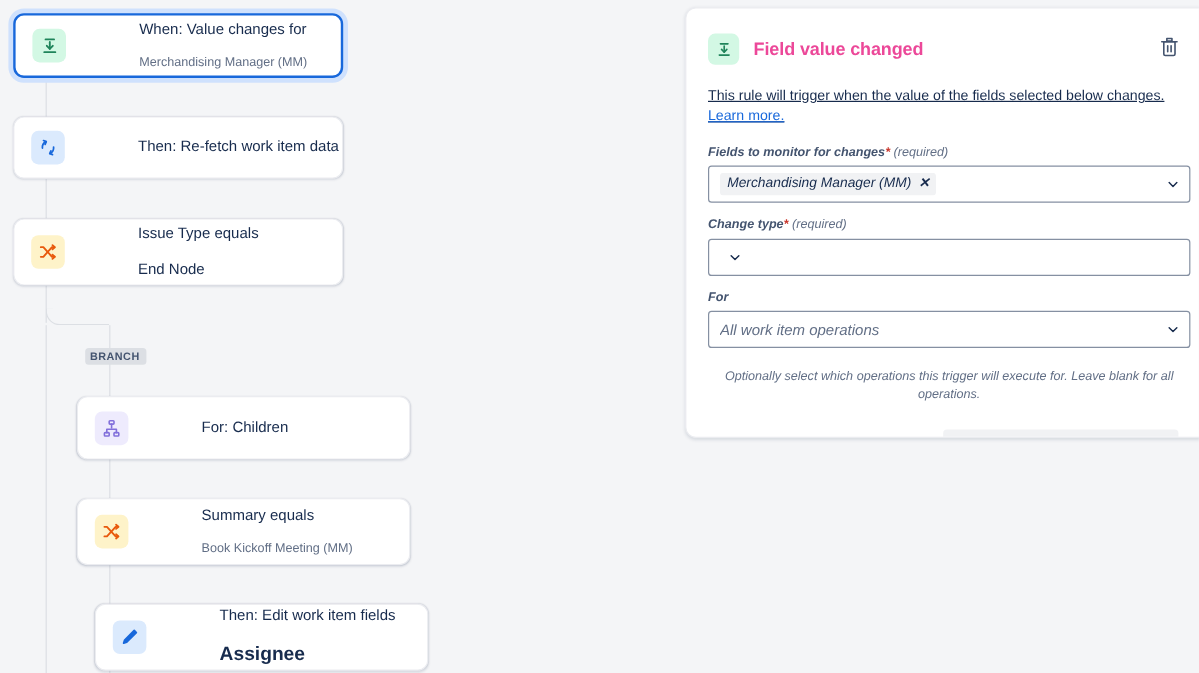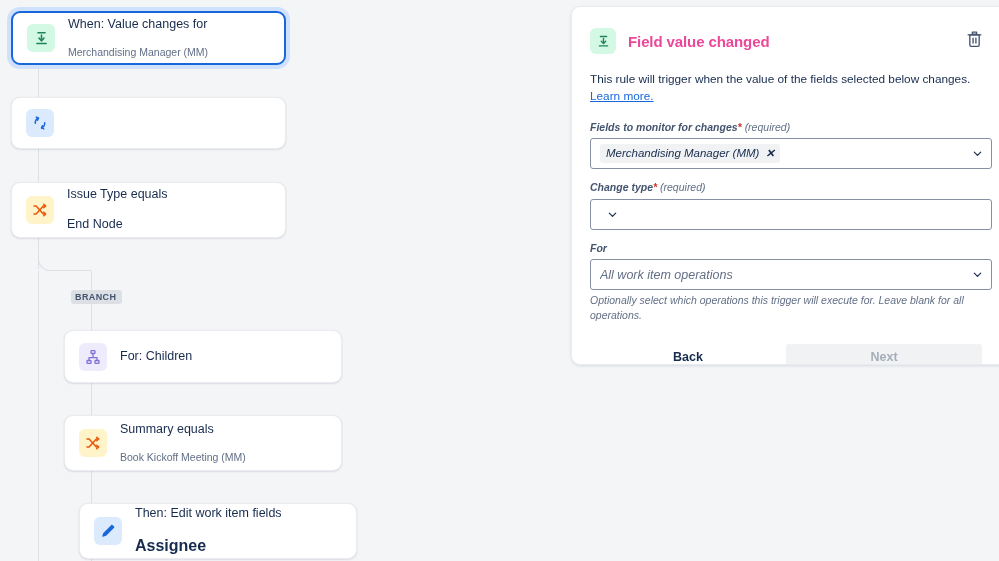--- a/index.html
+++ b/index.html
@@ -75,21 +75,21 @@
     flex: 0 0 28px;
     display: flex;
     align-items: center;
     justify-content: center;
   }
   .ic-green  { background: #d3f8e4; }
   .ic-blue   { background: #dbeafd; }
   .ic-amber  { background: #fef3c9; }
   .ic-purple { background: #eeebfd; }
 
-  .node-text { display: flex; flex-direction: column; gap: 14px; min-width: 0; }
+  .node-text { display: flex; flex-direction: column; gap: 14px; min-width: 0; margin-left: 48px; }
   .node-title {
     font-size: 12.5px;
     color: #172b4d;
     line-height: 1.25;
     white-space: nowrap;
   }
   .node-sub {
     font-size: 10.5px;
     color: #626f86;
     line-height: 1.25;
@@ -137,20 +137,21 @@
     cursor: pointer; padding: 0;
     margin-right: 4px;
   }
 
   .panel-desc {
     font-size: 11.8px;
     color: #172b4d;
     line-height: 1.42;
     margin-bottom: 16px;
     max-width: 402px;
+    text-decoration: underline;
   }
   .panel-desc a {
     color: #1868db;
     text-decoration: underline;
   }
 
   .field-label {
     font-size: 10.5px;
     font-weight: 700;
     color: #44546f;
@@ -206,21 +207,22 @@
   .chev {
     flex: 0 0 12px;
     margin-left: 6px;
     display: flex; align-items: center; justify-content: center;
   }
 
   .help-text {
     font-size: 10.5px;
     color: #626f86;
     line-height: 1.4;
-    margin-top: 3px;
+    margin-top: 17px;
+    text-align: center;
   }
 
   .btn-row {
     display: flex;
     gap: 0;
     margin-top: 21px;
   }
   .btn {
     height: 27px;
     border: none;
@@ -279,20 +281,23 @@
     </div>
 
     <div class="node" style="left:11px; top:97px; width:275px; height:52px;">
       <span class="node-icon ic-blue">
         <svg width="16" height="16" viewBox="0 0 24 24" fill="none" stroke="#1868db" stroke-width="2.2" stroke-linecap="round" stroke-linejoin="round">
           <path d="M9.5 4.5 A8 8 0 0 0 5 12.5"></path>
           <polyline points="6.4,3.2 9.8,4.6 8.4,8.0"></polyline>
           <path d="M14.5 19.5 A8 8 0 0 0 19 11.5"></path>
           <polyline points="17.6,20.8 14.2,19.4 15.6,16.0"></polyline>
         </svg>
+      </span>
+      <span class="node-text">
+        <span class="node-title">Then: Re-fetch work item data</span>
       </span>
     </div>
 
     <div class="node" style="left:11px; top:182px; width:275px; height:56px;">
       <span class="node-icon ic-amber">
         <svg width="16" height="16" viewBox="0 0 24 24" fill="none" stroke="#e8590c" stroke-width="2.3" stroke-linecap="round" stroke-linejoin="round">
           <path d="M3 6 h3.2 L17 18 h3"></path>
           <path d="M3 18 h3.2 L17 6 h3"></path>
           <polyline points="17.6,3.4 20.6,6 17.6,8.6"></polyline>
           <polyline points="17.6,15.4 20.6,18 17.6,20.6"></polyline>

